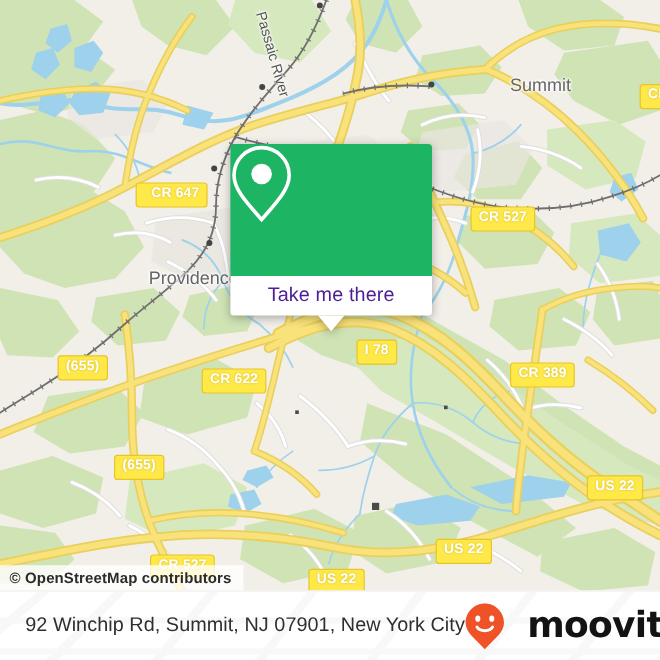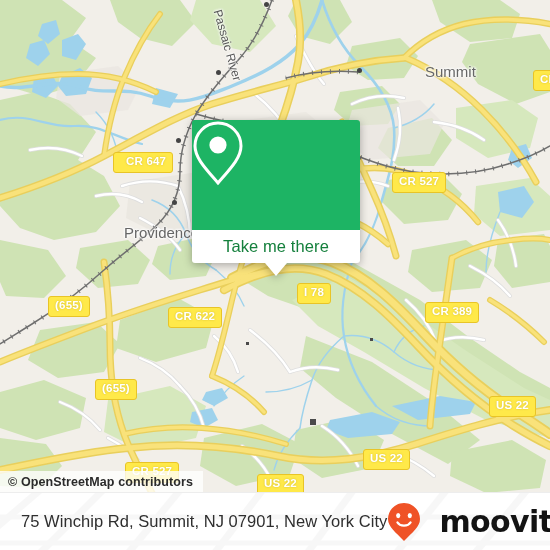--- a/index.html
+++ b/index.html
@@ -69,21 +69,21 @@
   #card-top{
     background:#1db464;
     height:110px;border-radius:3px 3px 0 0;
     display:flex;align-items:center;justify-content:center;
   }
   #card-bottom{
     background:#fff;height:33px;border-radius:0 0 3px 3px;
     display:flex;align-items:center;justify-content:center;
     position:relative;
   }
-  #card-bottom .lbl{font-size:16.5px;color:#15803d;letter-spacing:.1px;}
+  #card-bottom .lbl{font-size:16.5px;color:#4c1d95;letter-spacing:.1px;}
   #card-pointer{
     position:absolute;left:50%;top:100%;
     margin-left:-11px;width:0;height:0;
     border-left:11px solid transparent;
     border-right:11px solid transparent;
     border-top:13px solid #fff;
   }
 
   
   #footer{
@@ -403,21 +403,21 @@
         <path d="M120,70 L190,-15"></path>
         <path d="M210,66 L268,-10"></path>
         <path d="M300,70 L360,-12"></path>
         <path d="M390,68 L452,-10"></path>
         <path d="M470,66 L536,-14"></path>
         <path d="M0,24 L550,24" stroke-width="5"></path>
         <path d="M0,50 L550,50" stroke-width="5"></path>
       </g>
     </svg>
 
-    <span id="addr">75 Winchip Rd, Summit, NJ 07901, New York City</span>
+    <span id="addr">92 Winchip Rd, Summit, NJ 07901, New York City</span>
 
     <div id="brand">
       <svg width="34" height="40" viewBox="0 0 34 40">
         <path d="M17 1 C8.2 1 1 8.2 1 17 C1 25 9 30.5 17 39 C25 30.5 33 25 33 17 C33 8.2 25.8 1 17 1 Z" fill="#ef5226"></path>
         <ellipse cx="11.2" cy="13.6" rx="2.1" ry="2.6" fill="#ffffff"></ellipse>
         <ellipse cx="22.8" cy="13.6" rx="2.1" ry="2.6" fill="#ffffff"></ellipse>
         <path d="M10.5 20.5 C13 24.6 21 24.6 23.5 20.5" fill="none" stroke="#ffffff" stroke-width="2.4" stroke-linecap="round"></path>
       </svg>
       <span class="wordmark">moovit</span>
     </div>

